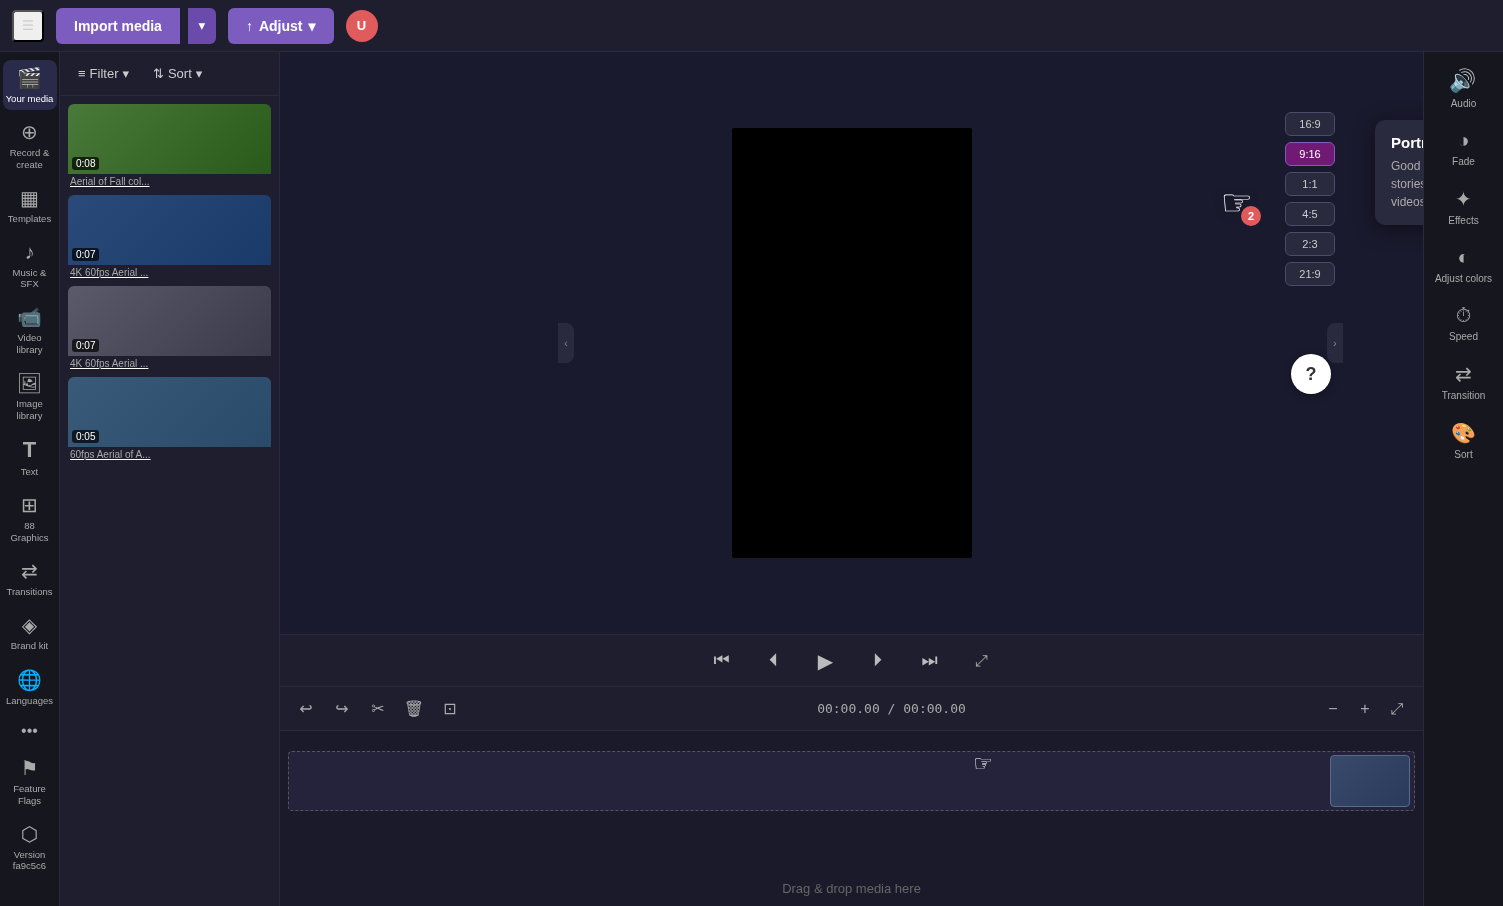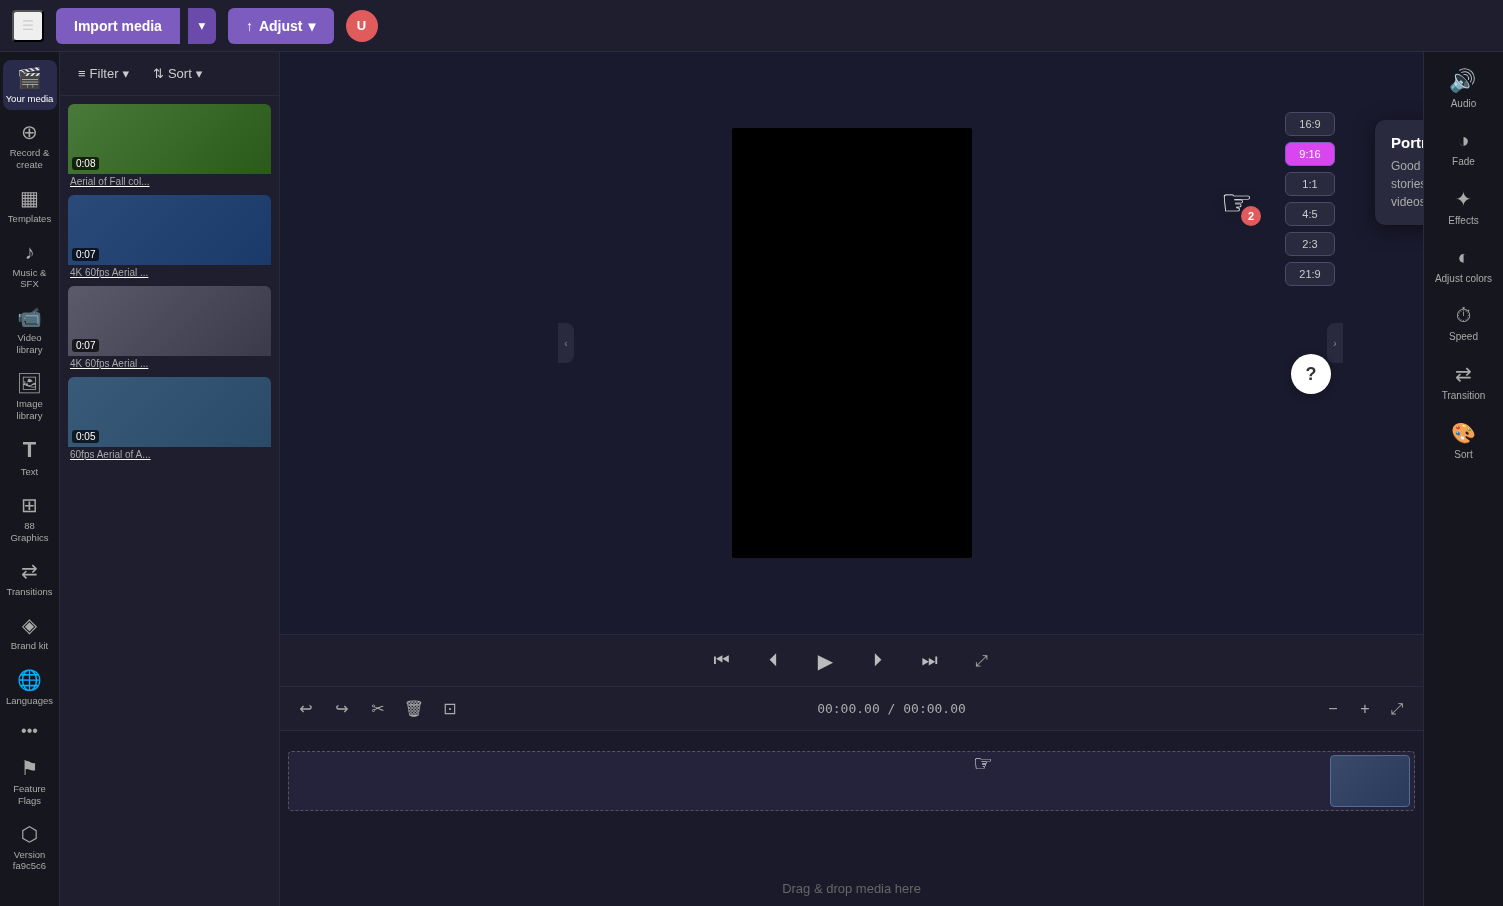--- a/index.html
+++ b/index.html
@@ -355,21 +355,21 @@
       border: 1px solid #4a4a6a;
       border-radius: 6px;
       color: #ccc;
       font-size: 11px;
       padding: 5px 10px;
       cursor: pointer;
       text-align: center;
       min-width: 50px;
     }
     .aspect-btn.active {
-      background: #d946ef;
+      background: #701a75;
       border-color: #7c5cbf;
       color: #fff;
     }
 
     
     .help-btn {
       position: absolute;
       bottom: 240px;
       right: 92px;
       width: 40px; height: 40px;

